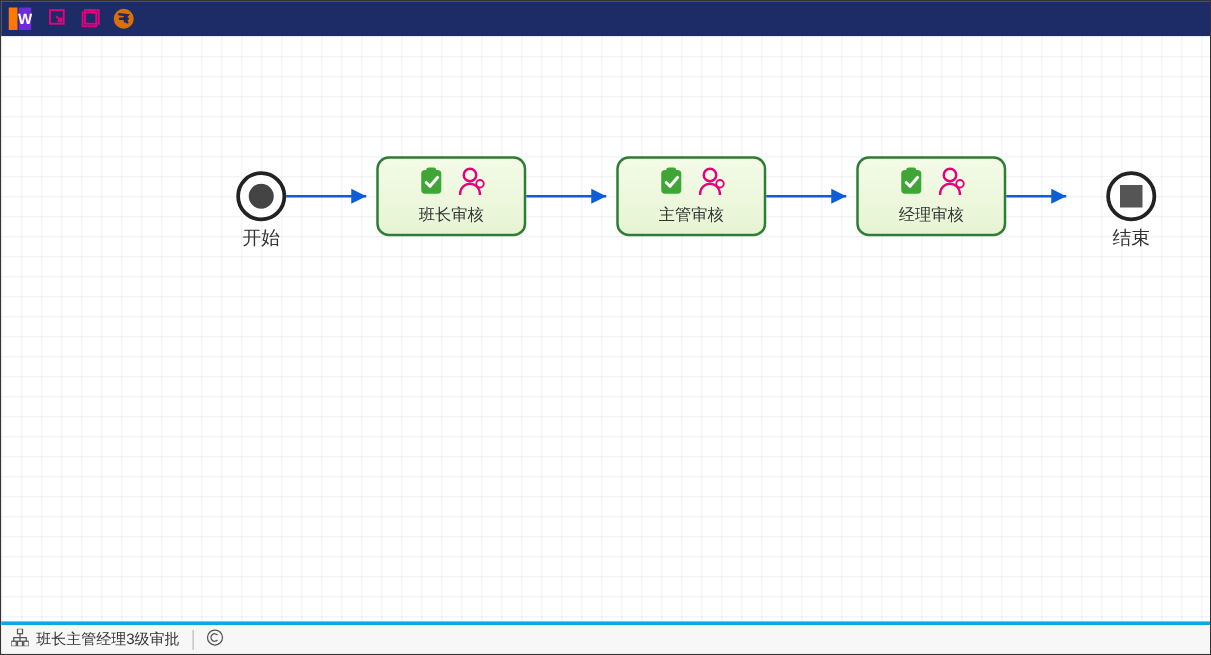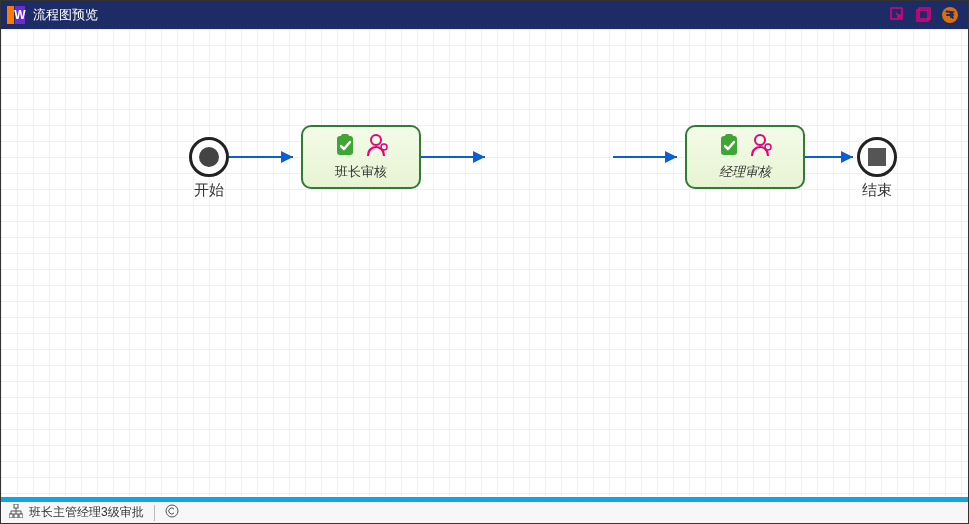--- a/index.html
+++ b/index.html
@@ -21,35 +21,34 @@
   .node-start, .node-end { position:absolute; width:40px; height:40px; }
   .node-start .circle, .node-end .circle { width:40px; height:40px; border-radius:50%; border:3px solid #222; background:#fff; display:flex; align-items:center; justify-content:center; }
   .node-start .inner { width:20px; height:20px; border-radius:50%; background:#444; }
   .node-end .inner { width:18px; height:18px; background:#555; }
   .node-label { position:absolute; top:44px; left:50%; transform:translateX(-50%); font-size:15px; color:#333; white-space:nowrap; }
   .task { position:absolute; width:120px; height:64px; border:2px solid #2e7d32; border-radius:10px;
     background: linear-gradient(to bottom, #f4fbe8, #e6f4d3);
     display:flex; flex-direction:column; align-items:center; justify-content:flex-end; padding-bottom:6px; }
   .task .icons { position:absolute; top:6px; left:0; right:0; display:flex; justify-content:center; gap:10px; }
   .task .label { font-size:13px; color:#333; }
-  .statusbar { height:26px; border-top:5px solid #0ea5e9; background:#f7f7f7; display:flex; align-items:center; font-size:12px; color:#333; padding:0 8px; gap:6px; }
+  .statusbar { height:26px; border-top:3px solid #0ea5e9; background:#f7f7f7; display:flex; align-items:center; font-size:12px; color:#333; padding:0 8px; gap:6px; }
   .statusbar .sep { width:1px; height:16px; background:#bbb; margin:0 4px; }
   svg.arrow { position:absolute; overflow:visible; }
 </style>
 </head>
 <body>
 
 <div class="window">
 
   <div class="titlebar">
     <div class="logo">
       <div class="bar-left"></div>
       <div class="bar-right">W</div>
     </div>
-    <div class="title">流程图预览</div>
     <div class="win-btn">
       <svg width="16" height="16" viewBox="0 0 16 16">
           <rect x="1" y="1" width="11" height="11" fill="none" stroke="#e6007e" stroke-width="1.5"></rect>
           <path d="M6 6 L10 10 M10 7 L10 10 L7 10" fill="none" stroke="#e6007e" stroke-width="1.5"></path>
         </svg>
     </div>
     <div class="win-btn">
       <svg width="16" height="16" viewBox="0 0 16 16">
           <rect x="3" y="1" width="11" height="11" fill="none" stroke="#e6007e" stroke-width="1.5"></rect>
           <rect x="1" y="3" width="11" height="11" fill="none" stroke="#e6007e" stroke-width="1.5"></rect>
@@ -119,42 +118,61 @@
           <svg width="22" height="24" viewBox="0 0 22 24">
               <circle cx="9" cy="7" r="5" fill="none" stroke="#e6007e" stroke-width="2"></circle>
               <path d="M1 23 C1 16 6 14 9 14 C12 14 17 16 17 23" fill="none" stroke="#e6007e" stroke-width="2"></path>
               <circle cx="17" cy="14" r="3" fill="none" stroke="#e6007e" stroke-width="1.5"></circle>
             </svg>
         </span>
       </div>
       <div class="label">班长审核</div>
     </div>
 
+    <div class="task" style="left:492px; top:96px;">
+      <div class="icons">
+        <span>
+          <svg width="24" height="24" viewBox="0 0 24 24">
+              <rect x="4" y="3" width="16" height="19" rx="3" fill="#3fa535"></rect>
+              <rect x="8" y="1" width="8" height="5" rx="2" fill="#3fa535"></rect>
+              <path d="M8 13 L11 16 L17 9" fill="none" stroke="#fff" stroke-width="2.5" stroke-linecap="round" stroke-linejoin="round"></path>
+            </svg>
+        </span>
+        <span>
+          <svg width="22" height="24" viewBox="0 0 22 24">
+              <circle cx="9" cy="7" r="5" fill="none" stroke="#e6007e" stroke-width="2"></circle>
+              <path d="M1 23 C1 16 6 14 9 14 C12 14 17 16 17 23" fill="none" stroke="#e6007e" stroke-width="2"></path>
+              <circle cx="17" cy="14" r="3" fill="none" stroke="#e6007e" stroke-width="1.5"></circle>
+            </svg>
+        </span>
+      </div>
+      <div class="label">主管审核</div>
+    </div>
 
-    <div class="task" style="left:684px; top:96px;font-style:italic;">
+    <div class="task" style="left:684px; top:96px;">
       <div class="icons">
         <span>
           <svg width="24" height="24" viewBox="0 0 24 24">
               <rect x="4" y="3" width="16" height="19" rx="3" fill="#3fa535"></rect>
               <rect x="8" y="1" width="8" height="5" rx="2" fill="#3fa535"></rect>
               <path d="M8 13 L11 16 L17 9" fill="none" stroke="#fff" stroke-width="2.5" stroke-linecap="round" stroke-linejoin="round"></path>
             </svg>
         </span>
         <span>
           <svg width="22" height="24" viewBox="0 0 22 24">
               <circle cx="9" cy="7" r="5" fill="none" stroke="#e6007e" stroke-width="2"></circle>
               <path d="M1 23 C1 16 6 14 9 14 C12 14 17 16 17 23" fill="none" stroke="#e6007e" stroke-width="2"></path>
               <circle cx="17" cy="14" r="3" fill="none" stroke="#e6007e" stroke-width="1.5"></circle>
             </svg>
         </span>
       </div>
       <div class="label">经理审核</div>
     </div>
 
-    <div class="node-end" style="left:856px; top:108px;">
+    <div class="node-end" style="left:884px; top:108px;">
       <div class="circle">
           <div class="inner"></div>
         </div>
       <div class="node-label">结束</div>
     </div>
 
   </div>
 
   <div class="statusbar">
     <span>

